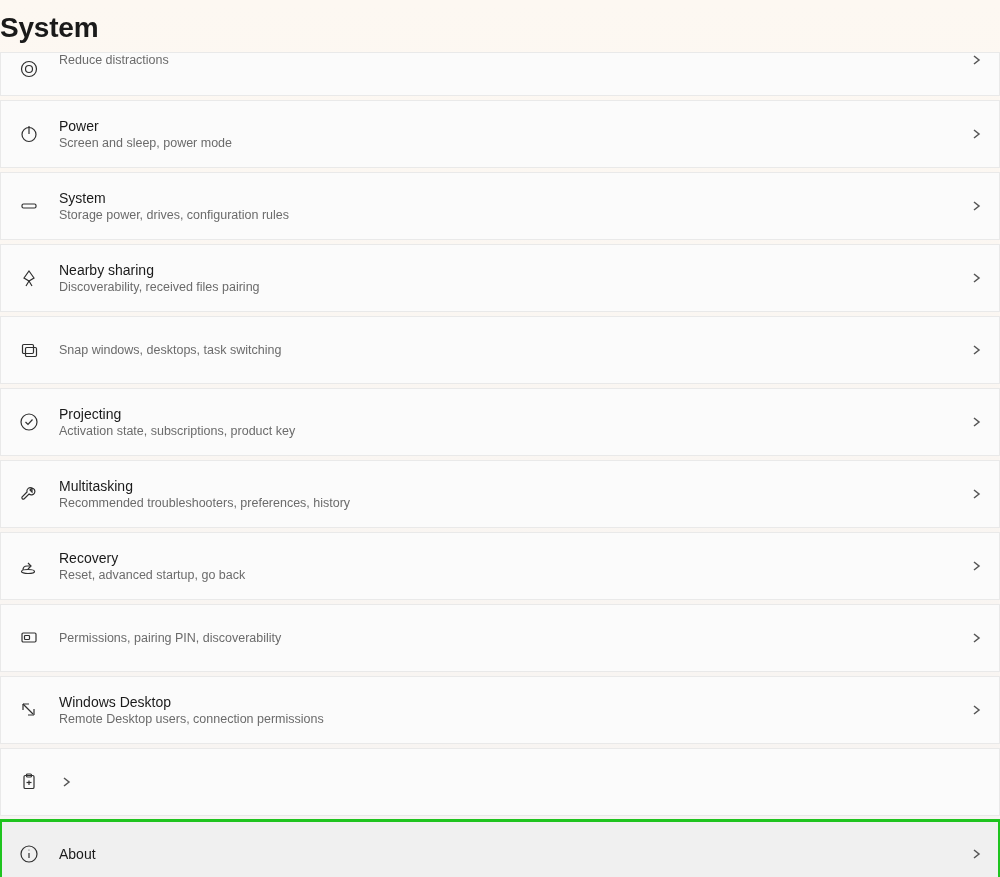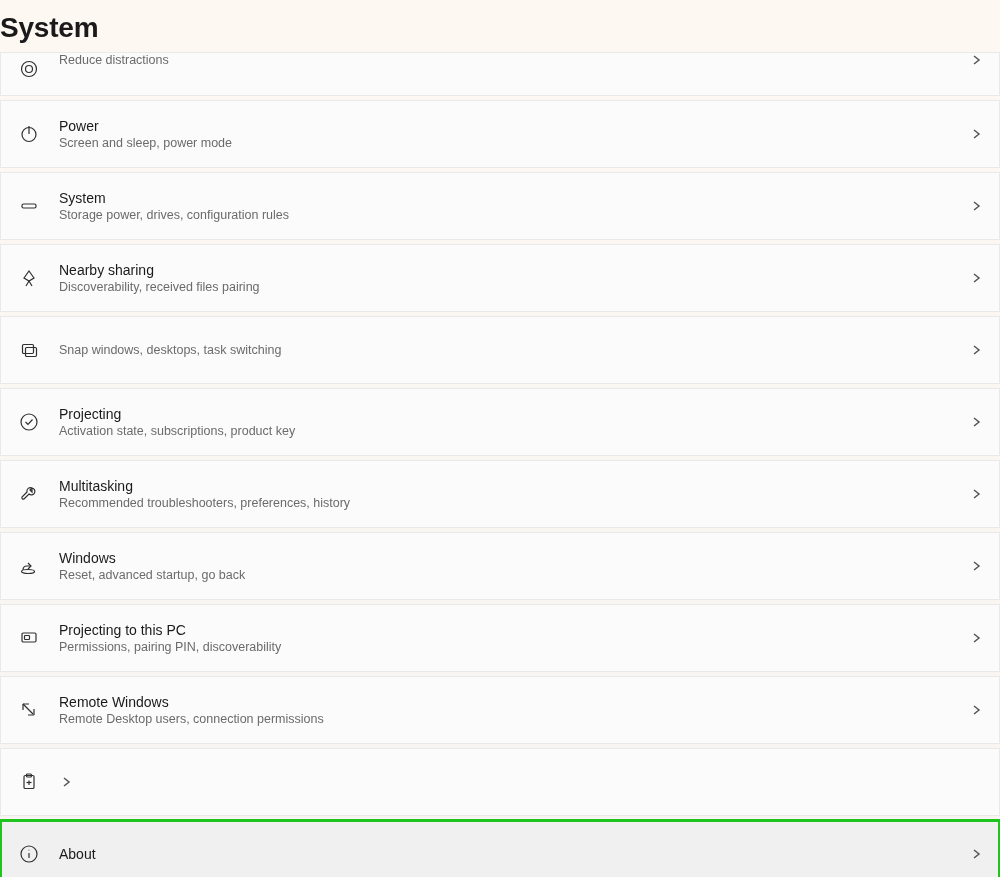--- a/index.html
+++ b/index.html
@@ -206,52 +206,51 @@
     </div>
     <div class="item">
       <span class="icon-wrap">
         <svg viewBox="0 0 20 20">
           <path d="M4 14 Q4 10 8 10 L11 10"></path>
           <path d="M9 7 L12 10 L9 13"></path>
           <ellipse cx="9" cy="15.5" rx="6.5" ry="2"></ellipse>
         </svg>
       </span>
       <div class="item-text">
-        <div class="item-title">Windows</div>
+        <div class="item-title">Recovery</div>
         <div class="item-desc">Reset, advanced startup, go back</div>
       </div>
       <span class="chevron"><svg viewBox="0 0 14 14">
           <path d="M5 3 L10 7 L5 11"></path>
         </svg></span>
     </div>
     <div class="item">
       <span class="icon-wrap">
         <svg viewBox="0 0 20 20">
           <rect x="3" y="5" width="14" height="9" rx="1.2"></rect>
           <rect x="5.5" y="7.5" width="5" height="4" rx="0.8"></rect>
         </svg>
       </span>
       <div class="item-text">
-        <div class="item-title">Projecting to this PC</div>
         <div class="item-desc">Permissions, pairing PIN, discoverability</div>
       </div>
       <span class="chevron"><svg viewBox="0 0 14 14">
           <path d="M5 3 L10 7 L5 11"></path>
         </svg></span>
     </div>
     <div class="item">
       <span class="icon-wrap">
         <svg viewBox="0 0 20 20">
           <path d="M4 4 L14 14"></path>
           <path d="M4 4 L4 10 M4 4 L10 4"></path>
           <path d="M15 15 L15 9 M15 15 L9 15"></path>
         </svg>
       </span>
       <div class="item-text">
-        <div class="item-title">Remote Windows</div>
+        <div class="item-title">Windows Desktop</div>
         <div class="item-desc">Remote Desktop users, connection permissions</div>
       </div>
       <span class="chevron"><svg viewBox="0 0 14 14">
           <path d="M5 3 L10 7 L5 11"></path>
         </svg></span>
     </div>
     <div class="item">
       <span class="icon-wrap">
         <svg viewBox="0 0 20 20">
           <rect x="5" y="3.5" width="10" height="13" rx="1.3"></rect>

